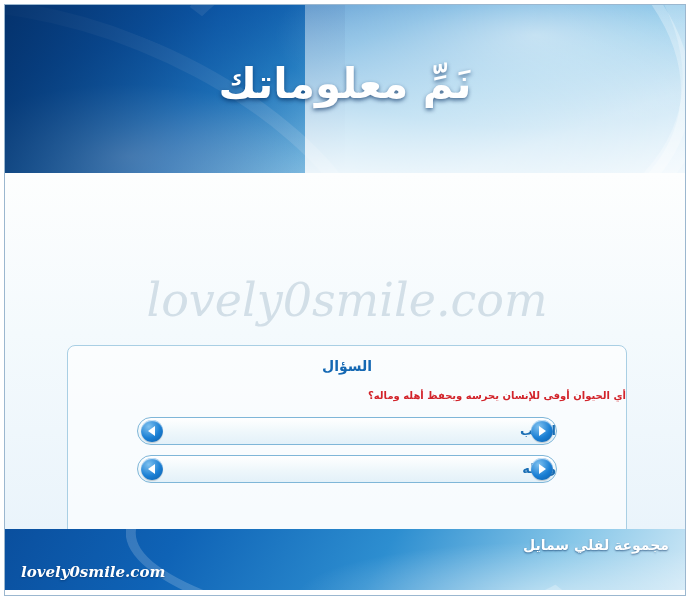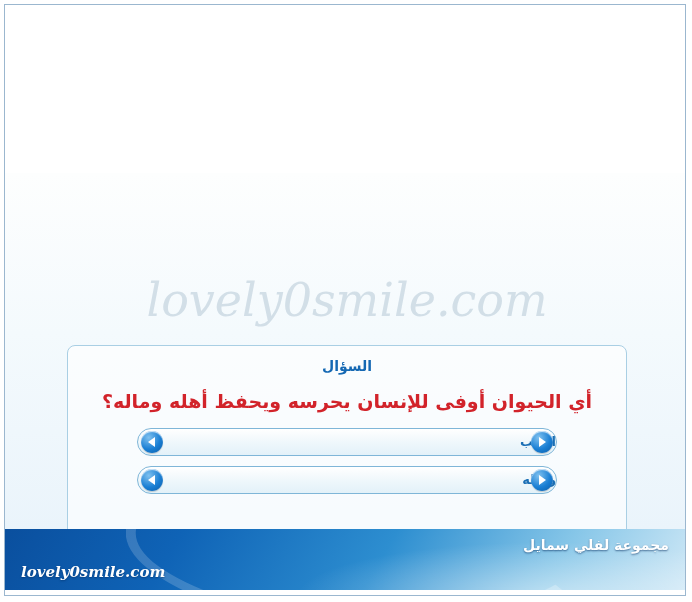--- a/index.html
+++ b/index.html
@@ -78,23 +78,23 @@
 
   .panel-title{
     text-align:center;
     color:#1468b3;
     font-size:14px;
     font-weight:bold;
     direction:rtl;
     margin-top:12px;
   }
   .question-text{
-    text-align:center;
+    text-align:right;
     color:#d2232a;
-    font-size:19px;
+    font-size:10px;
     font-weight:bold;
     direction:rtl;
     margin-top:16px;
   }
 
   
   .opt-wrap{margin-top:16px;}
   .opt{
     position:relative;
     width:420px;height:28px;
@@ -142,20 +142,29 @@
     color:#ffffff;font-size:15px;font-style:italic;font-weight:bold;direction:ltr;
     font-family:"DejaVu Serif","Liberation Serif",serif;
     text-shadow:0 1px 2px rgba(0,40,90,.6);
   }
 </style>
 </head>
 <body>
 
 <div class="frame">
 
+  <div class="banner">
+    <div class="swoop s1"></div>
+    <div class="swoop s2"></div>
+    <div class="swoop s3"></div>
+    <div class="swoop s4"></div>
+    <div class="darkwash"></div>
+    <div class="lightwash"></div>
+    <div class="banner-title">نَمِّ معلوماتك</div>
+  </div>
 
   <div class="sheet">
 
     <div class="watermark">lovely0smile.com</div>
 
     <div class="panel panel-question">
       <div class="panel-title">السؤال</div>
       <div class="question-text">أي الحيوان أوفى للإنسان يحرسه ويحفظ أهله وماله؟</div>
 
       <div class="opt-wrap">

